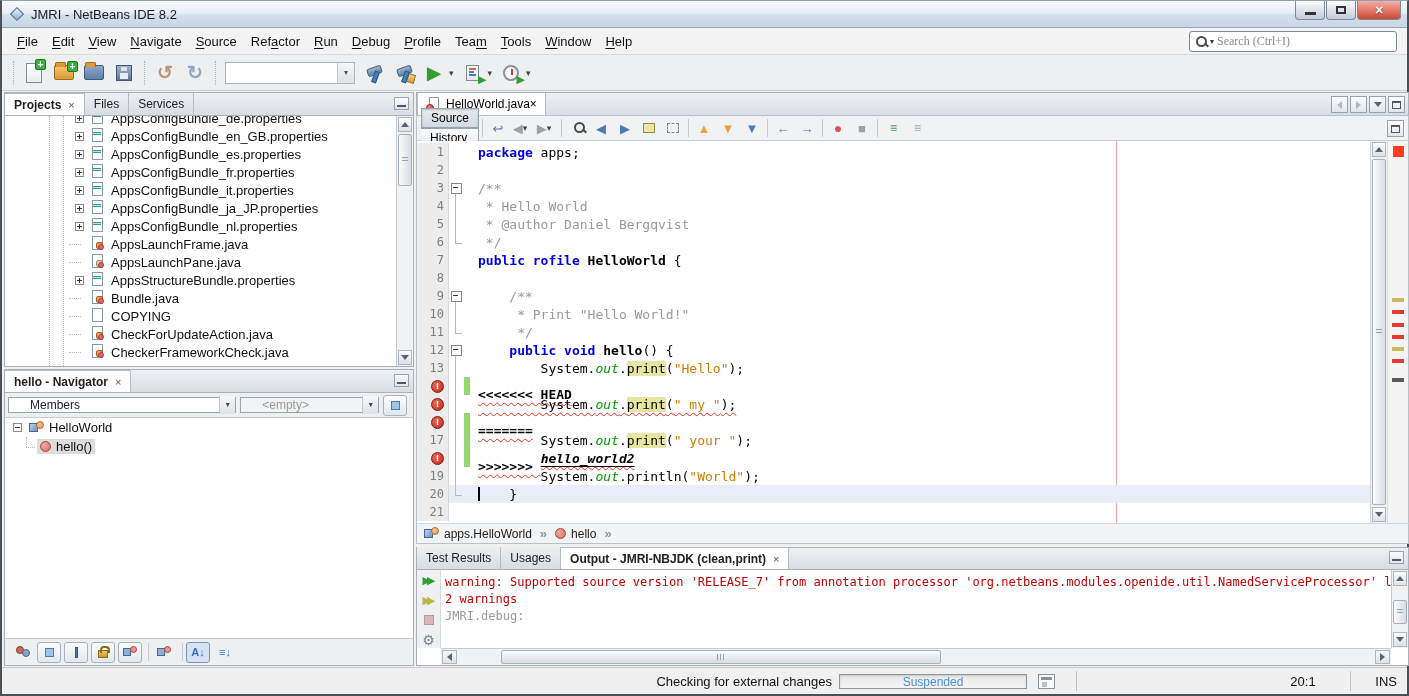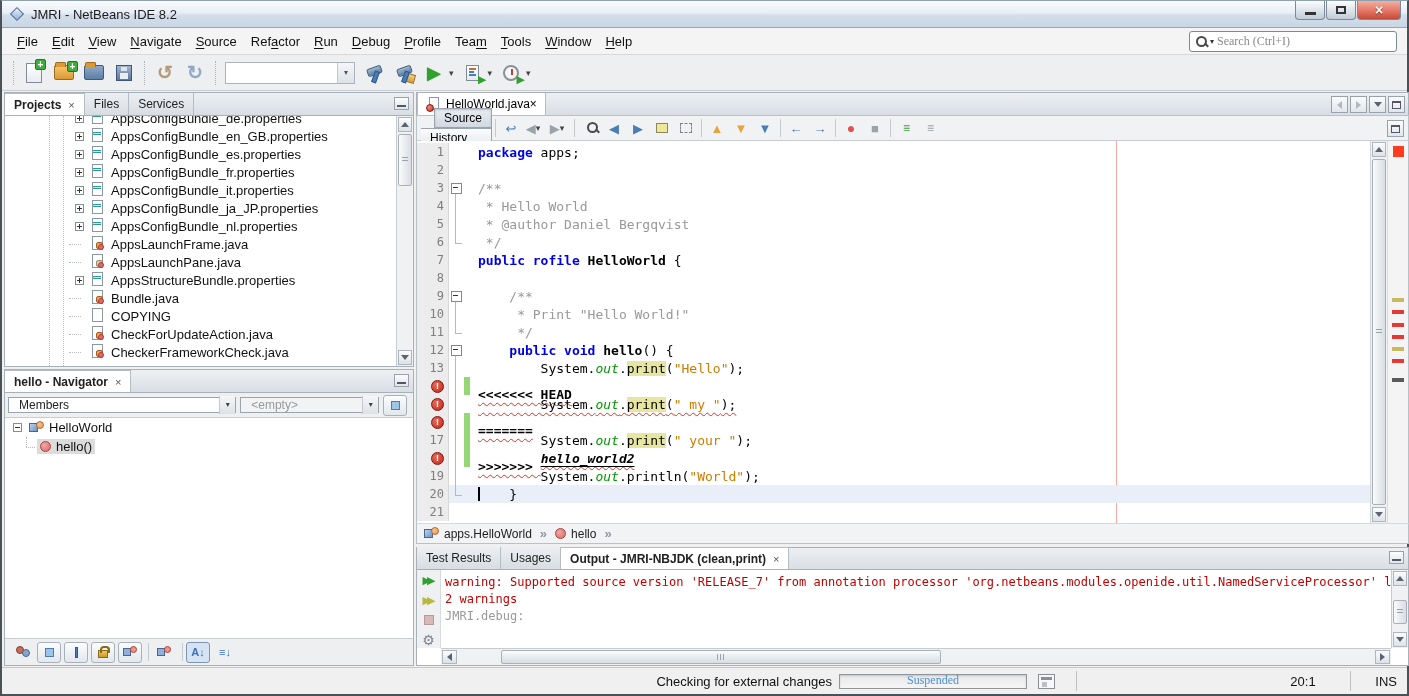--- a/index.html
+++ b/index.html
@@ -97,21 +97,21 @@
   .sbtn.up { top:1px; } .sbtn.down { bottom:1px; }
   .tri-up { width:0; height:0; border-left:4px solid transparent; border-right:4px solid transparent; border-bottom:5px solid #5A6470; }
   .tri-down { width:0; height:0; border-left:4px solid transparent; border-right:4px solid transparent; border-top:5px solid #5A6470; }
   .thumb { position:absolute; left:1px; right:1px; background:linear-gradient(90deg,#FAFBFC,#D8DDE3); border:1px solid #A8B0B8; border-radius:2px; }
   .thumb .grip { position:absolute; left:3px; right:3px; top:50%; height:5px; margin-top:-3px;
     background:repeating-linear-gradient(#9AA2AA 0 1px,transparent 1px 3px); }
 
   
   #navigator { left:2px; top:368px; width:410px; height:297px; }
   #nav-filters { position:absolute; left:0; top:23px; right:0; height:25px; background:#EDEFF1; border-bottom:1px solid #C9CDD1; display:flex; align-items:center; padding:0 3px; }
-  .combo { height:16px; background:#FFF; border:1px solid #9AA4AE; display:flex; align-items:center; justify-content:space-between; font-size:12px; padding-left:10px; color:#222; }
+  .combo { height:16px; background:#FFF; border:1px solid #9AA4AE; display:flex; align-items:center; justify-content:space-between; font-size:12px; padding-left:21px; color:#222; }
   .combo.disabled { background:#F2F3F4; color:#9A9A9A; }
   .combo .cbx-btn { width:16px; height:18px; text-align:center; font-size:8px; line-height:18px; color:#444; background:linear-gradient(#F5F6F8,#DDE2E7); border-left:1px solid #C2C8CE; }
   #nav-tree { position:absolute; left:0; top:48px; right:0; bottom:27px; background:#FFF; overflow:hidden; }
   .nrow { display:flex; align-items:center; height:19px; padding-left:8px; }
   .nrow .sel { background:#DCDCDC; display:inline-flex; align-items:center; padding:0 3px; }
   .icon-class { position:relative; width:16px; height:14px; margin-right:5px; flex:none; }
   .icon-class .sq { position:absolute; left:1px; top:2px; width:9px; height:9px; background:linear-gradient(135deg,#BCD2EC,#6E94C4); border:1px solid #46688F; }
   .icon-class .dot { position:absolute; right:0px; top:0px; width:8px; height:8px; background:radial-gradient(circle at 35% 35%,#F6C490,#E8955A); border:1px solid #B06A30; border-radius:50%; }
   .icon-method { width:11px; height:11px; border-radius:50%; background:radial-gradient(circle at 35% 35%,#F0A8A4,#D96B66); border:1px solid #A84440; margin-right:5px; flex:none; }
   .lconn { width:14px; height:19px; position:relative; flex:none; margin-left:10px; }
@@ -137,21 +137,21 @@
   #edit-tabrow { position:absolute; left:414px; top:91px; width:993px; height:23px; background:linear-gradient(#EDF0F3,#D9DEE4); border:1px solid #A8B1BA; border-bottom:none; display:flex; align-items:flex-end; }
   .doc-tab { display:inline-flex; align-items:center; height:22px; padding:0 8px; background:#FFF; border-right:1px solid #B4BCC4; border-left:1px solid #B4BCC4; font-size:12px; }
   .java-tab-icon { position:relative; width:15px; height:15px; margin-right:5px; }
   .java-tab-icon .pg { position:absolute; left:3px; top:0; width:10px; height:13px; background:#FFF; border:1px solid #8A98A6; }
   .java-tab-icon .err { position:absolute; left:0; bottom:0; width:8px; height:8px; background:radial-gradient(circle at 35% 35%,#F08A7A,#C62E22); border-radius:50%; border:1px solid #8E1A12; }
   .tabrow-btns { position:absolute; right:3px; top:3px; display:flex; gap:2px; }
   .sqbtn { width:17px; height:17px; border:1px solid #98A2AC; background:linear-gradient(#FBFCFD,#E1E6EB); display:flex; align-items:center; justify-content:center; font-size:8px; color:#7A848E; }
   .sqbtn .maxi { width:9px; height:8px; border:1px solid #556; border-top:2px solid #556; }
   #edit-toolbar { position:absolute; left:414px; top:114px; width:993px; height:26px; background:#F1F2F3; border:1px solid #B8C0C8; border-bottom:1px solid #C9CDD1; display:flex; align-items:center; padding-left:4px; }
   .vtog { height:20px; padding:0 9px; font-size:12px; display:flex; align-items:center; border:1px solid #9AA4AE; background:linear-gradient(#FBFCFD,#E3E8ED); }
-  .vtog.active { background:linear-gradient(#E8ECF1,#D2D9E0); box-shadow:inset 0 1px 2px rgba(0,0,0,.2);margin-left:13px; }
+  .vtog.active { background:linear-gradient(#E8ECF1,#D2D9E0); box-shadow:inset 0 1px 2px rgba(0,0,0,.2); }
   .vtog + .vtog { border-left:none; }
   .ebtn { width:24px; height:22px; display:flex; align-items:center; justify-content:center; font-size:13px; position:relative; }
   .esep { width:1px; height:18px; background:#C4CAD0; margin:0 3px; }
   .blue { color:#4A7DB5; } .gray { color:#9AA2AA; } .orange { color:#E8A33D; } .red-dot { color:#E05050; font-size:14px; }
   .hl-ic { width:12px; height:10px; background:#EFE79A; border:1px solid #8A8A5A; }
   .rect-ic { width:12px; height:10px; border:1px dashed #7A848E; }
   .cmt-ic { font-weight:bold; font-size:12px; letter-spacing:-1px; }
   .green { color:#3FA03F; }
 
   #editor { position:absolute; left:414px; top:140px; width:993px; height:382px; background:#FFF; border-left:1px solid #B8C0C8; border-right:1px solid #B8C0C8; overflow:hidden; }
@@ -211,21 +211,21 @@
   .hbtn { position:absolute; top:1px; bottom:1px; width:15px; background:linear-gradient(#FBFCFD,#DDE2E8); border:1px solid #AEB6BE; display:flex; align-items:center; justify-content:center; }
   .hbtn.left { left:1px; } .hbtn.right { right:1px; }
   .tri-left { width:0; height:0; border-top:4px solid transparent; border-bottom:4px solid transparent; border-right:5px solid #5A6470; }
   .tri-right { width:0; height:0; border-top:4px solid transparent; border-bottom:4px solid transparent; border-left:5px solid #5A6470; }
   .hthumb { position:absolute; top:1px; bottom:1px; background:linear-gradient(#FAFBFC,#D8DDE3); border:1px solid #A8B0B8; border-radius:2px; }
   .hthumb .grip { position:absolute; top:3px; bottom:3px; left:50%; width:7px; margin-left:-4px; background:repeating-linear-gradient(90deg,#9AA2AA 0 1px,transparent 1px 3px); }
 
   
   #statusbar { position:absolute; left:0; right:0; bottom:0; height:27px; background:#F0F0F0; border-top:1px solid #C8C8C8; display:flex; align-items:center;padding-left:15px; }
   #status-msg { position:absolute; right:575px; font-size:13px; color:#111; }
-  #progress { position:absolute; right:380px; width:188px; height:15px; border:1px solid #909698; background:linear-gradient(#E8E8E8,#F6F6F6); display:flex; align-items:flex-end; justify-content:center; box-shadow:inset 0 1px 2px rgba(0,0,0,.15);font-family:Liberation Serif, serif; }
+  #progress { position:absolute; right:380px; width:188px; height:15px; border:1px solid #909698; background:linear-gradient(#E8E8E8,#F6F6F6); display:flex; align-items:flex-start; justify-content:center; box-shadow:inset 0 1px 2px rgba(0,0,0,.15); }
   #progress span { font-size:12px; color:#4A90D9; }
   #proc-icon { position:absolute; right:352px; width:17px; height:15px; border:1px solid #8A9098; background:#F8F8F8; }
   #proc-icon::before { content:''; position:absolute; left:2px; top:2px; right:2px; height:3px; background:#8A9098; }
   #proc-icon::after { content:''; position:absolute; left:3px; top:7px; width:5px; height:5px; background:#B8C0C8; }
   .ssep { position:absolute; top:3px; bottom:3px; width:1px; background:#C0C0C0; }
   #caret-pos { position:absolute; right:64px; width:80px; text-align:center; font-size:13px; color:#111; }
   #ins-mode { position:absolute; right:10px; font-size:13px; color:#111; }
 </style>
 </head>
 <body>

